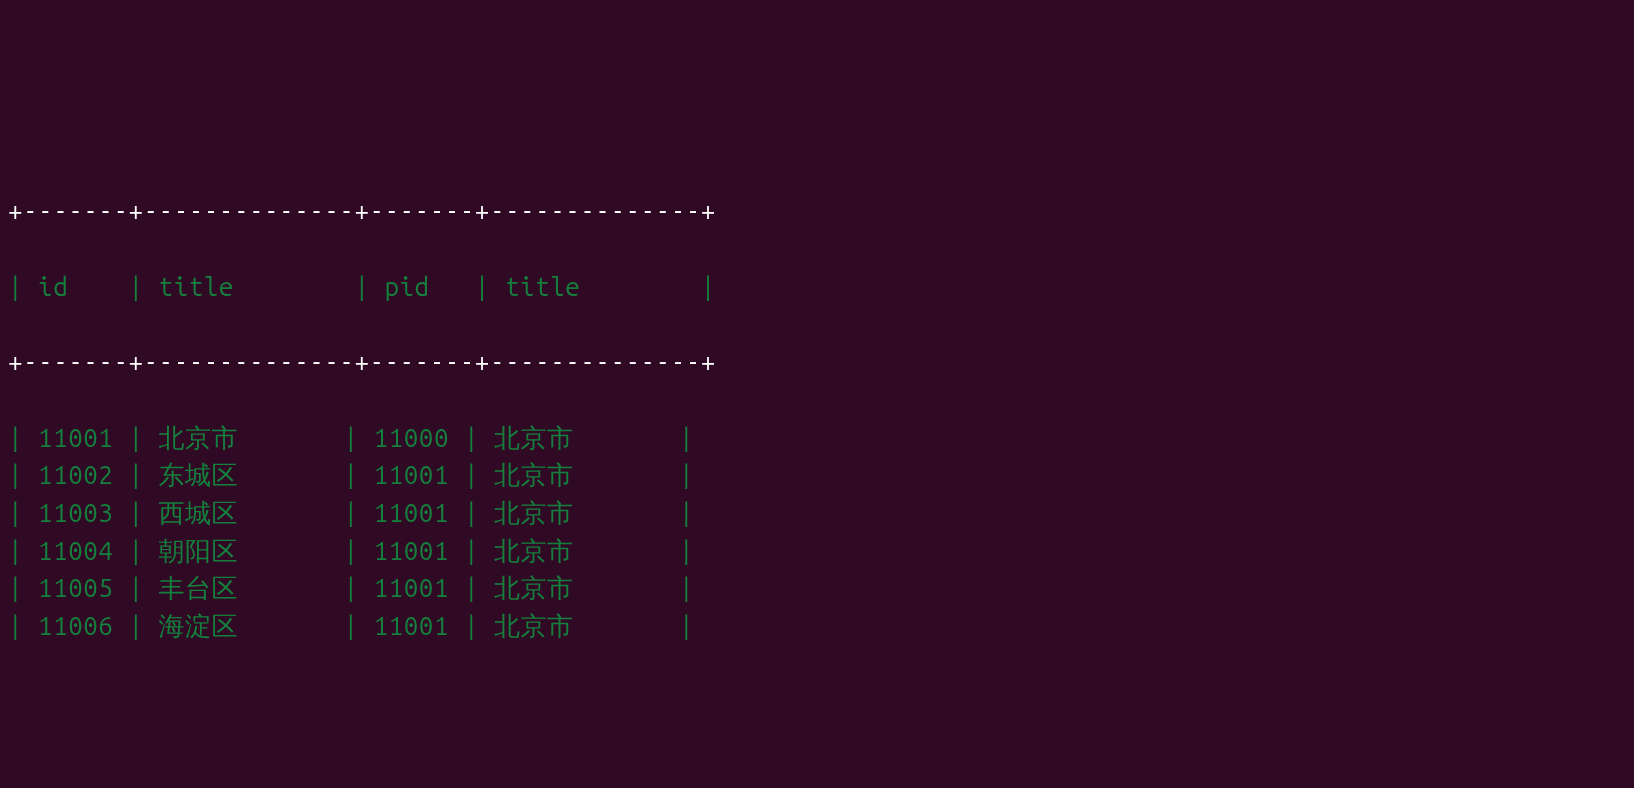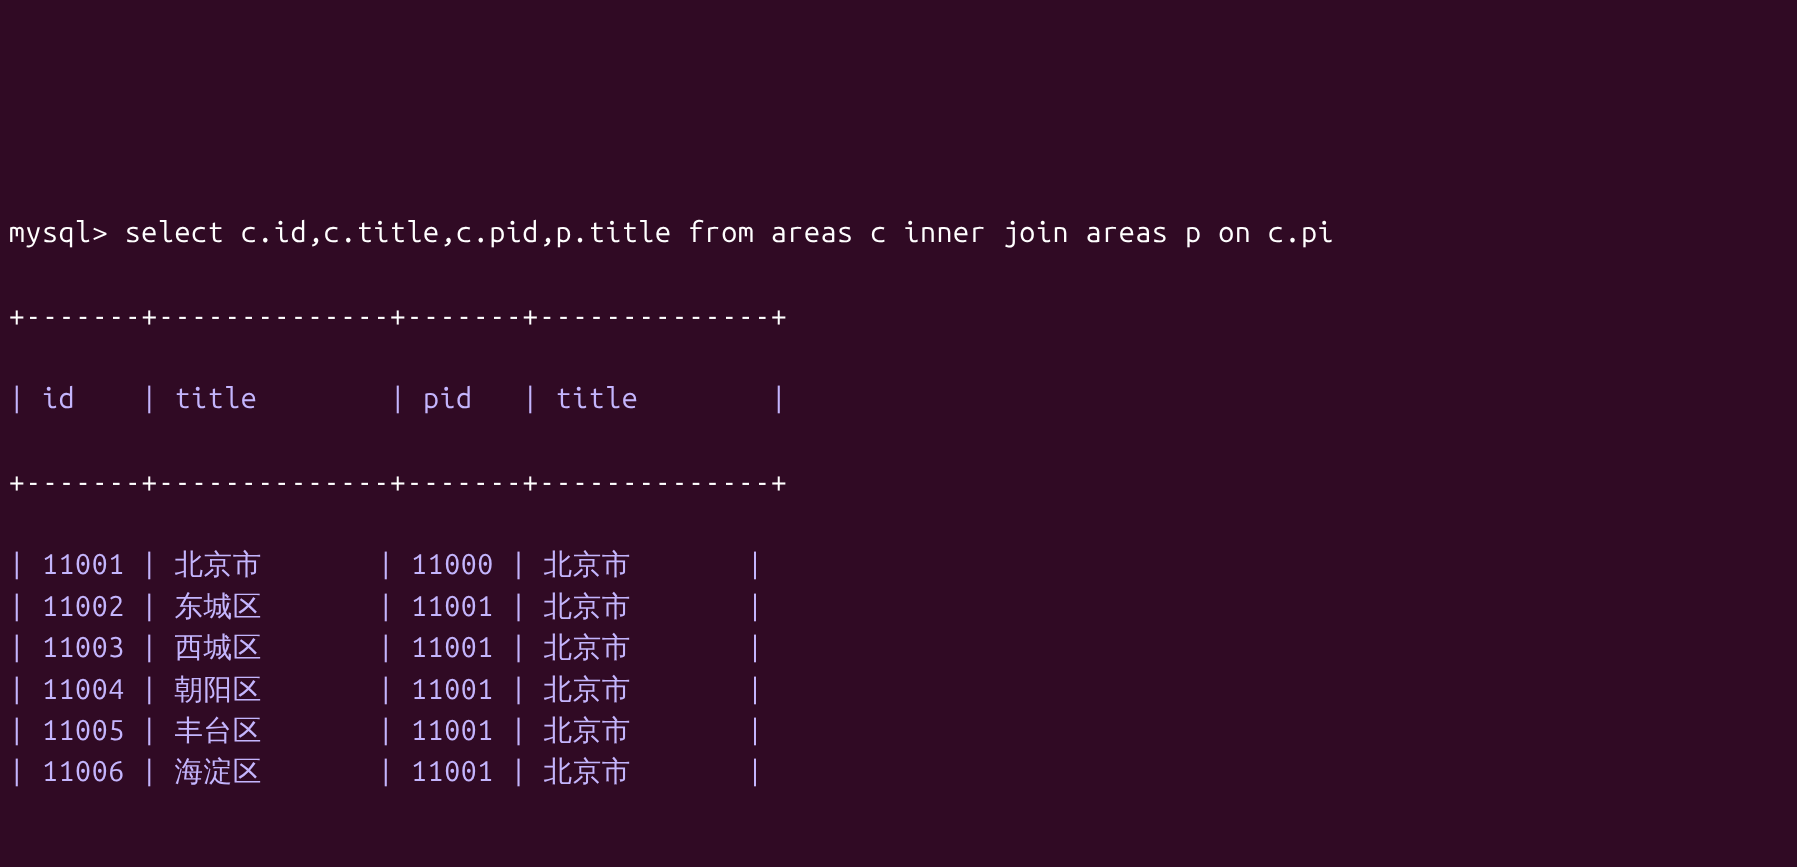--- a/index.html
+++ b/index.html
@@ -20,30 +20,29 @@
     .terminal {
       width: 100%;
     }
     .prompt-line {
       color: #ffffff;
     }
     .table-border {
       color: #ffffff;
     }
     .table-row {
-      color: #c4b5fd;
+      color: #15803d;
     }
   </style>
 </head>
 <body>
 
 
 
 <div class="terminal">
-<div class="prompt-line"><span>mysql&gt;</span><span> select c.id,c.title,c.pid,p.title from areas c inner join areas p on c.pi</span></div>
 <div class="table-border">+-------+--------------+-------+--------------+</div>
 <div class="table-row">| id    | title        | pid   | title        |</div>
 <div class="table-border">+-------+--------------+-------+--------------+</div>
 <div id="table-body"><div class="table-row">| 11001 | 北京市       | 11000 | 北京市       |</div><div class="table-row">| 11002 | 东城区       | 11001 | 北京市       |</div><div class="table-row">| 11003 | 西城区       | 11001 | 北京市       |</div><div class="table-row">| 11004 | 朝阳区       | 11001 | 北京市       |</div><div class="table-row">| 11005 | 丰台区       | 11001 | 北京市       |</div><div class="table-row">| 11006 | 海淀区       | 11001 | 北京市       |</div></div>
 
 
 
 
 </div>
 

